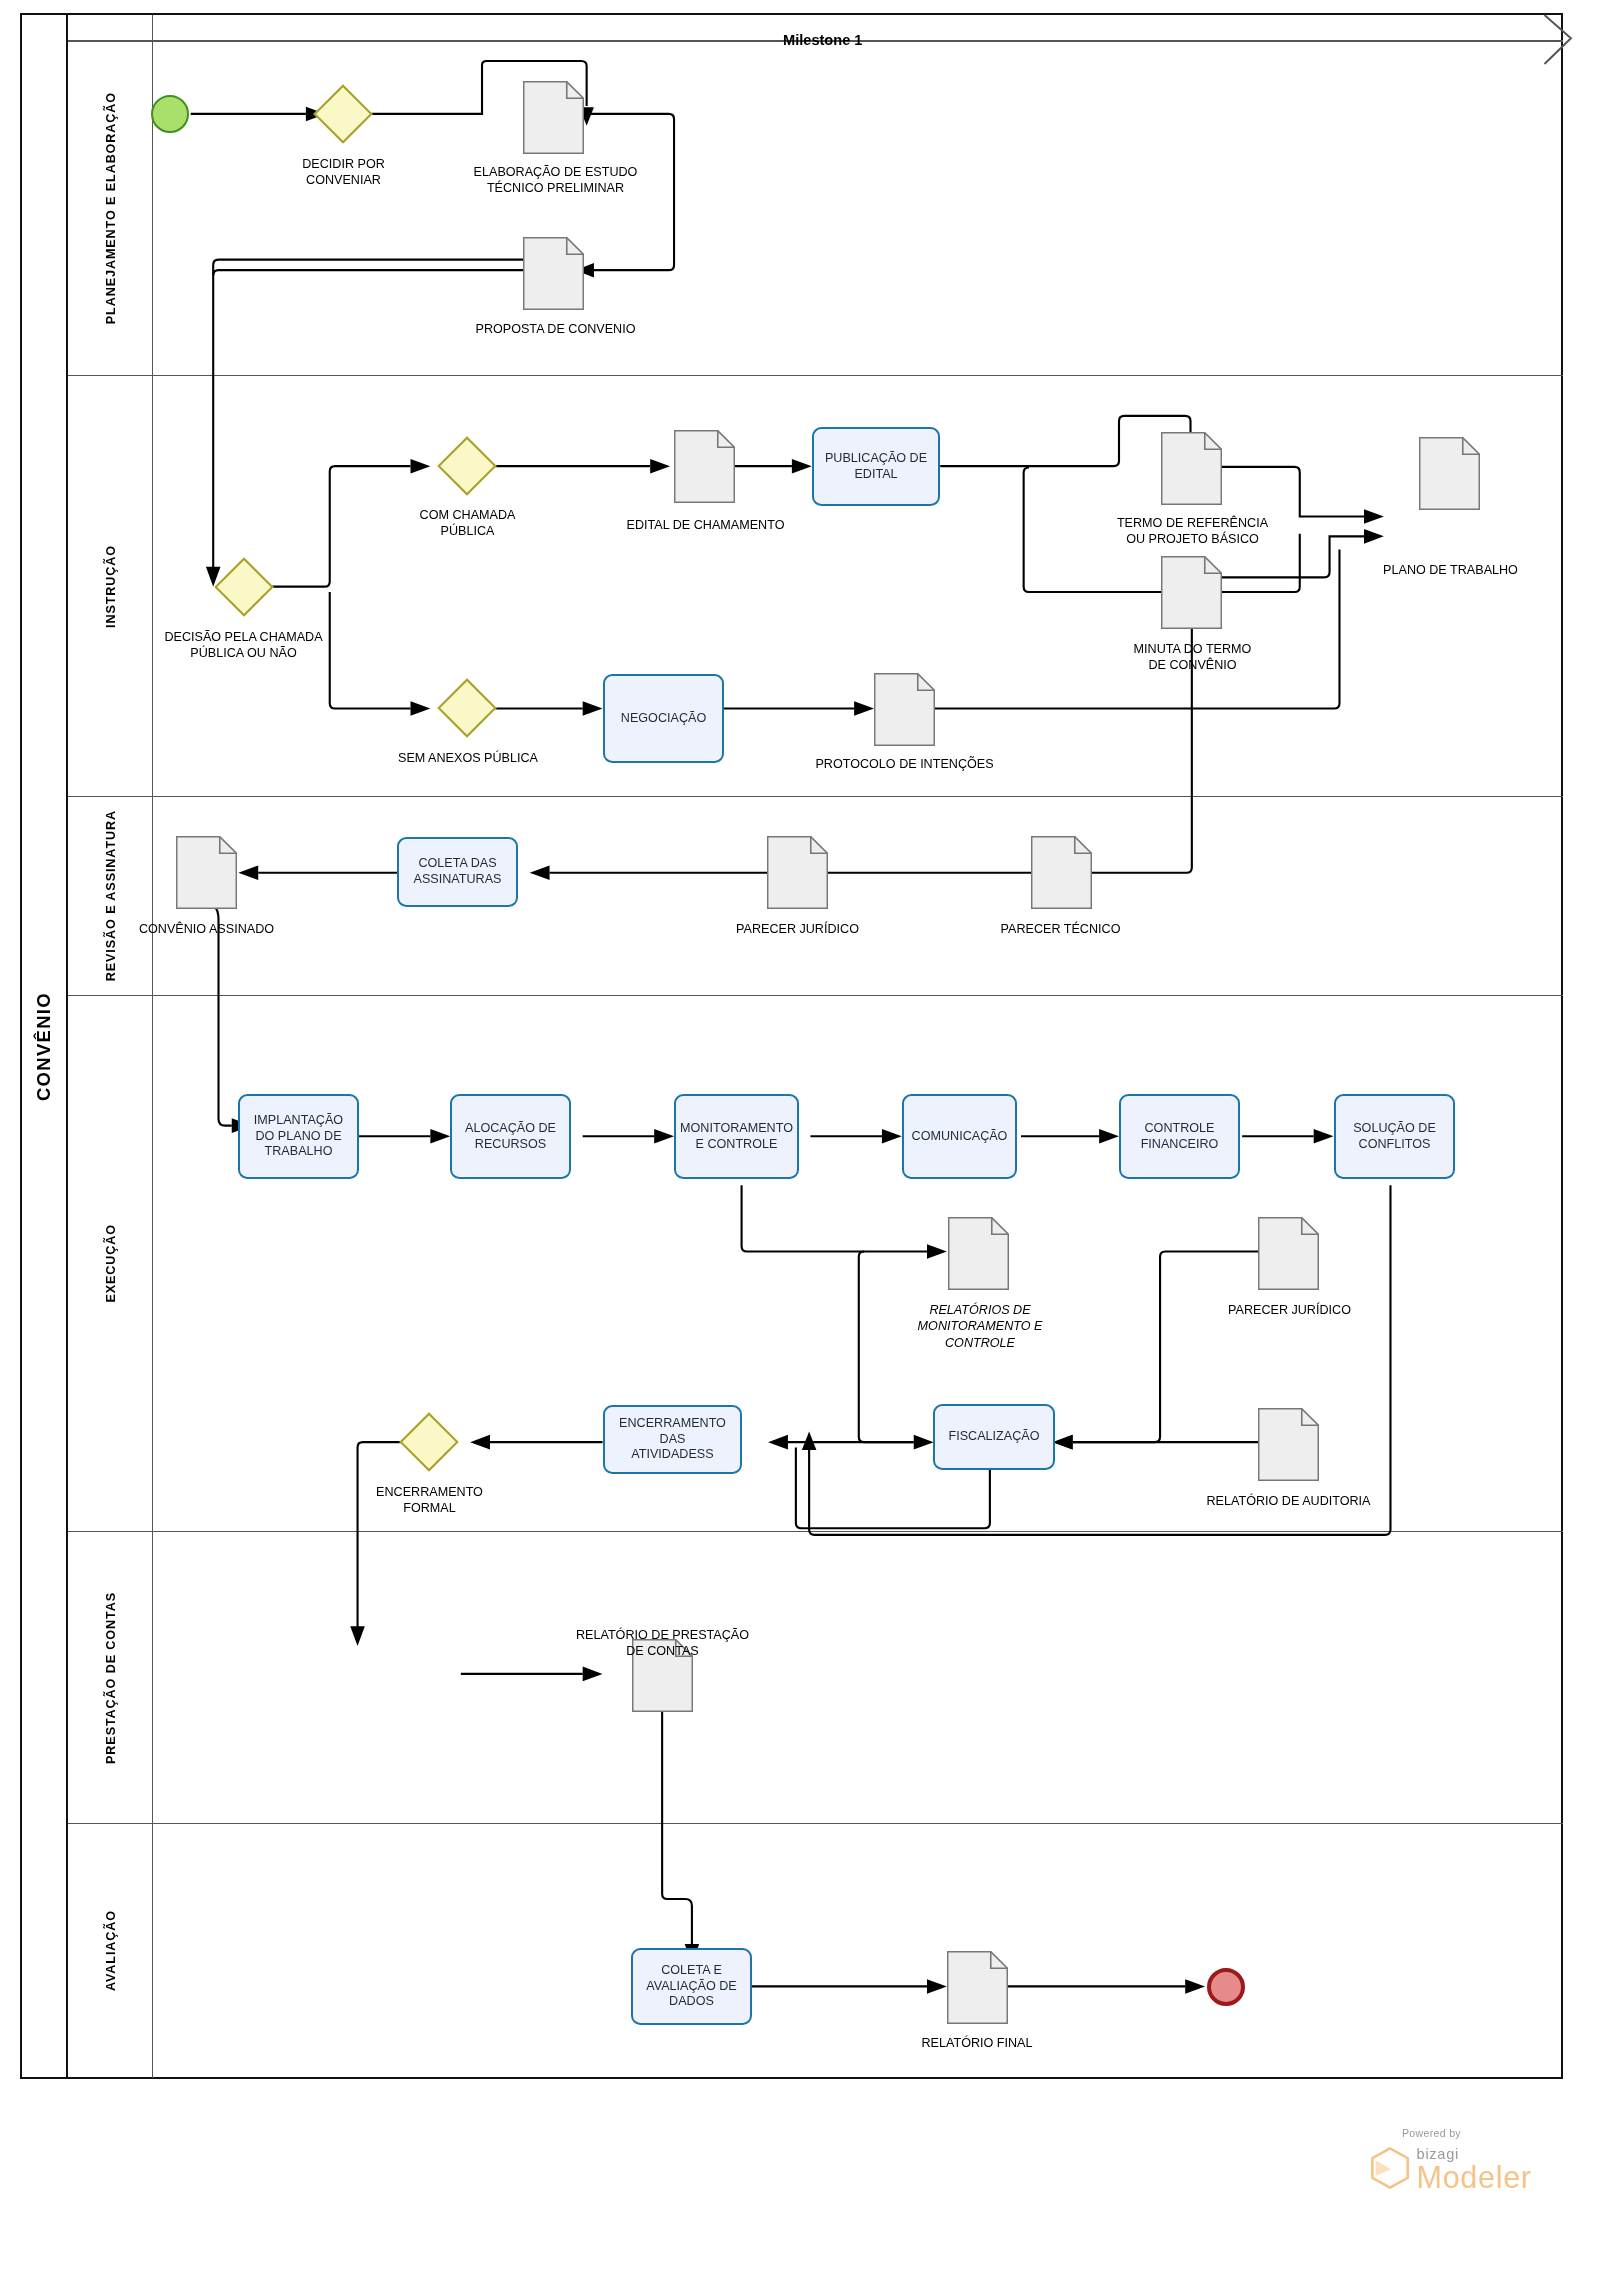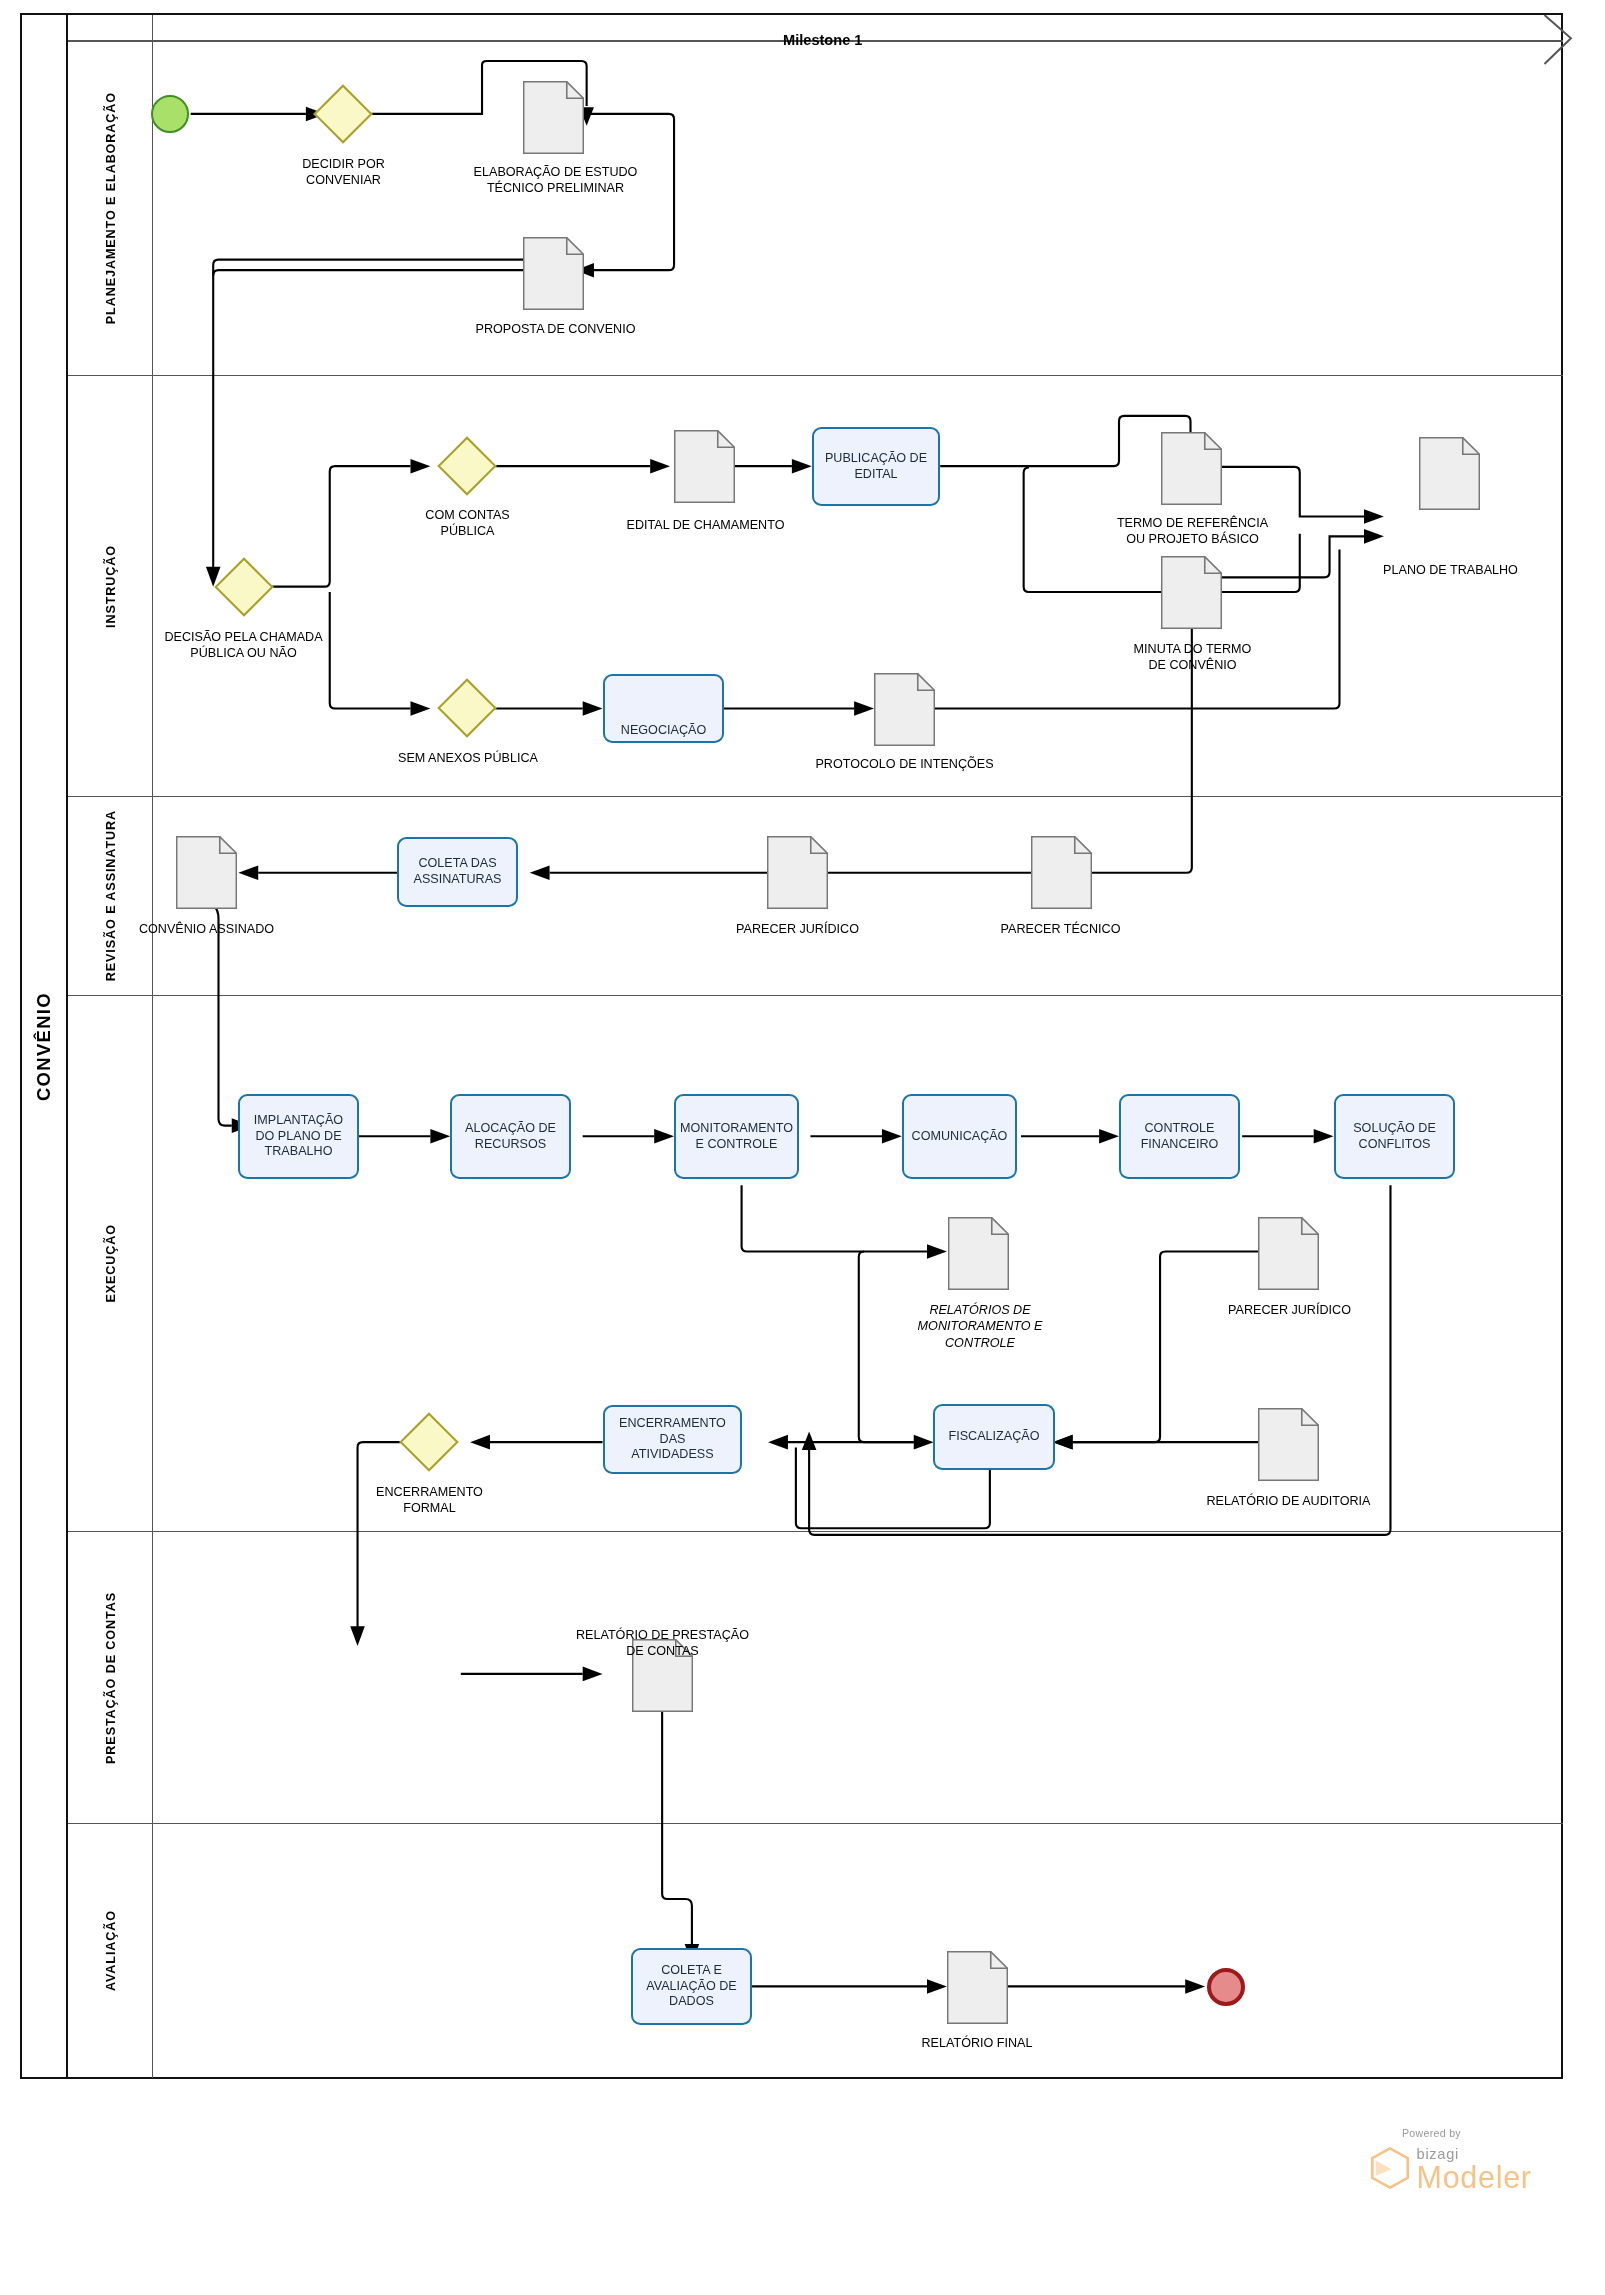--- a/index.html
+++ b/index.html
@@ -228,21 +228,21 @@
 
   <div class="gateway" style="left:223px;top:566px;width:42px;height:42px;">
     <div class="diamond"></div>
   </div>
   <div class="label" style="left:151px;top:629px;width:185px;white-space:pre-line;">DECISÃO PELA CHAMADA
 PÚBLICA OU NÃO</div>
 
   <div class="gateway" style="left:446px;top:445px;width:42px;height:42px;">
     <div class="diamond"></div>
   </div>
-  <div class="label" style="left:388px;top:507px;width:159px;white-space:pre-line;">COM CONTAS
+  <div class="label" style="left:388px;top:507px;width:159px;white-space:pre-line;">COM CHAMADA
 PÚBLICA</div>
 
   <div class="doc" style="left:674px;top:430px;width:61px;height:73px;">
     <svg viewBox="0 0 92 110">
         <path d="M 1 1 L 66 1 L 91 26 L 91 109 L 1 109 Z" fill="#eeeeee" stroke="#777" stroke-width="2.4"></path>
         <path d="M 66 1 L 66 26 L 91 26" fill="none" stroke="#777" stroke-width="2.4"></path>
       </svg>
   </div>
   <div class="label" style="left:603px;top:517px;width:205px;">EDITAL DE CHAMAMENTO</div>
 
@@ -275,21 +275,21 @@
       </svg>
   </div>
   <div class="label" style="left:1093px;top:641px;width:199px;white-space:pre-line;">MINUTA DO TERMO
 DE CONVÊNIO</div>
 
   <div class="gateway" style="left:446px;top:687px;width:42px;height:42px;">
     <div class="diamond"></div>
   </div>
   <div class="label" style="left:378px;top:750px;width:180px;">SEM ANEXOS PÚBLICA</div>
 
-  <div class="task" style="left:603px;top:674px;width:121px;height:69px;align-items:flex-end;">
+  <div class="task" style="left:603px;top:674px;width:121px;height:89px;">
     <span>NEGOCIAÇÃO</span>
   </div>
 
   <div class="doc" style="left:874px;top:673px;width:61px;height:73px;">
     <svg viewBox="0 0 92 110">
         <path d="M 1 1 L 66 1 L 91 26 L 91 109 L 1 109 Z" fill="#eeeeee" stroke="#777" stroke-width="2.4"></path>
         <path d="M 66 1 L 66 26 L 91 26" fill="none" stroke="#777" stroke-width="2.4"></path>
       </svg>
   </div>
   <div class="label" style="left:805px;top:756px;width:199px;">PROTOCOLO DE INTENÇÕES</div>

